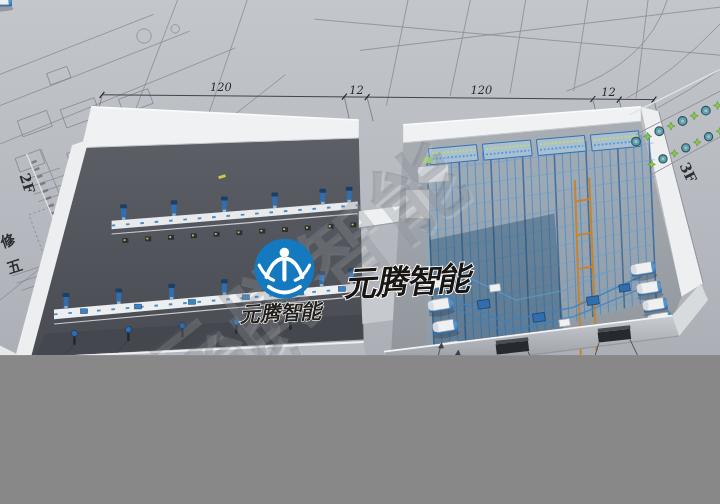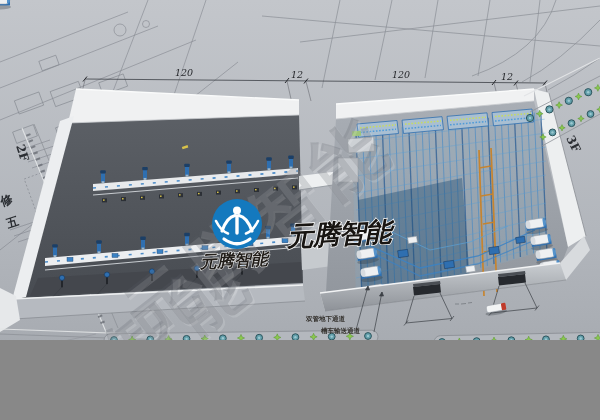--- a/index.html
+++ b/index.html
@@ -1,16 +1,16 @@
 <!DOCTYPE html>
 <html><head>
 <meta charset="utf-8">
 <style>
   html,body{margin:0;padding:0;background:#888;}
-  .stage{position:relative;width:600px;height:340px;overflow:hidden;
+  .stage{position:relative;width:600px;height:296px;overflow:hidden;
          font-family:"Liberation Sans",sans-serif;background:#b6bac0;text-align:center;}
   svg{display:block}
   text{user-select:none}
   .dimtxt{font:italic 9.5px "DejaVu Serif",serif;fill:#26282c;}
   .cadtxt{font:bold 12px "DejaVu Serif",serif;fill:#2b2e33;}
   .notetxt{font:6.5px "DejaVu Sans",sans-serif;fill:#33302c;font-weight:bold;}
   .callig-lg{font:bold italic 27px "DejaVu Serif",serif;fill:#181512;
              stroke:#ffffff;stroke-width:1.4;paint-order:stroke;letter-spacing:-1px;}
   .callig-sm{font:bold italic 17px "DejaVu Serif",serif;fill:#221e1a;
              stroke:#ffffff;stroke-width:0.9;paint-order:stroke;letter-spacing:0px;}

